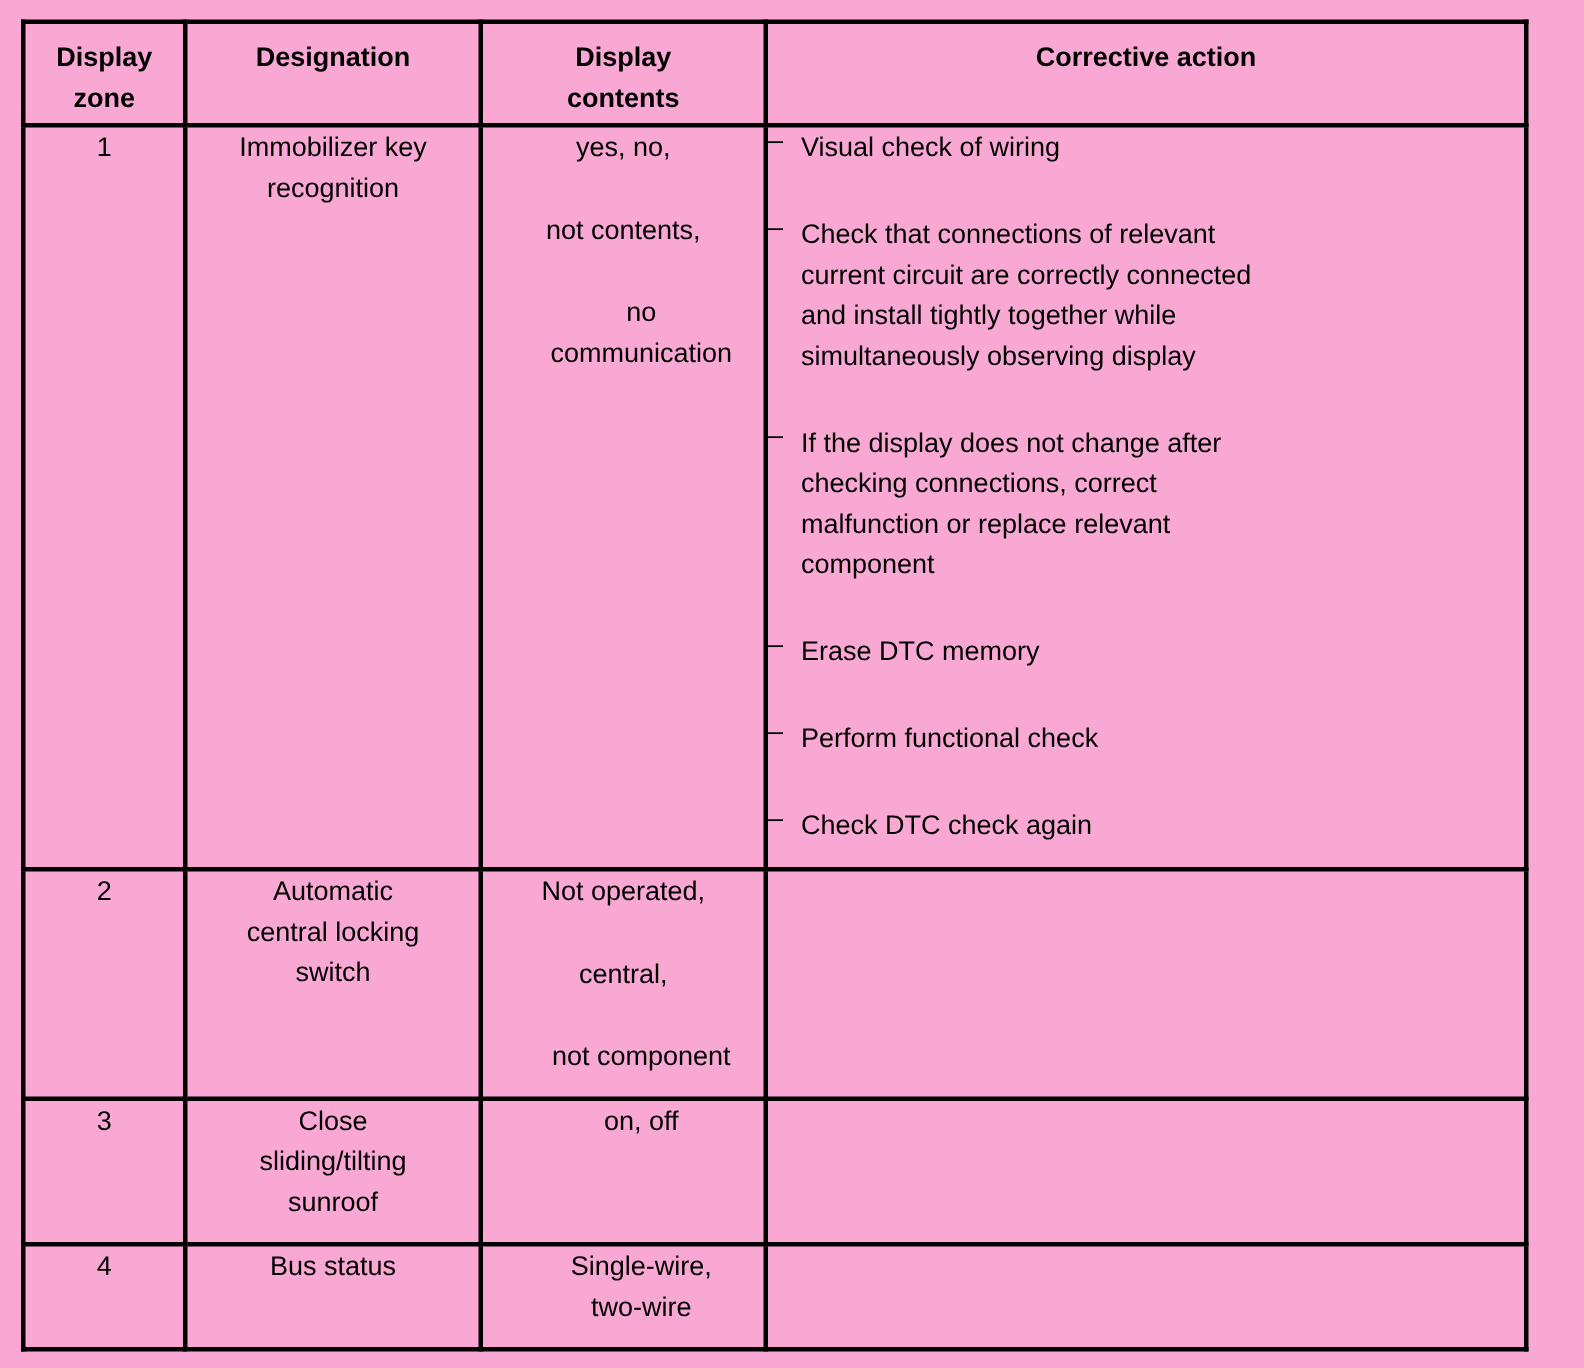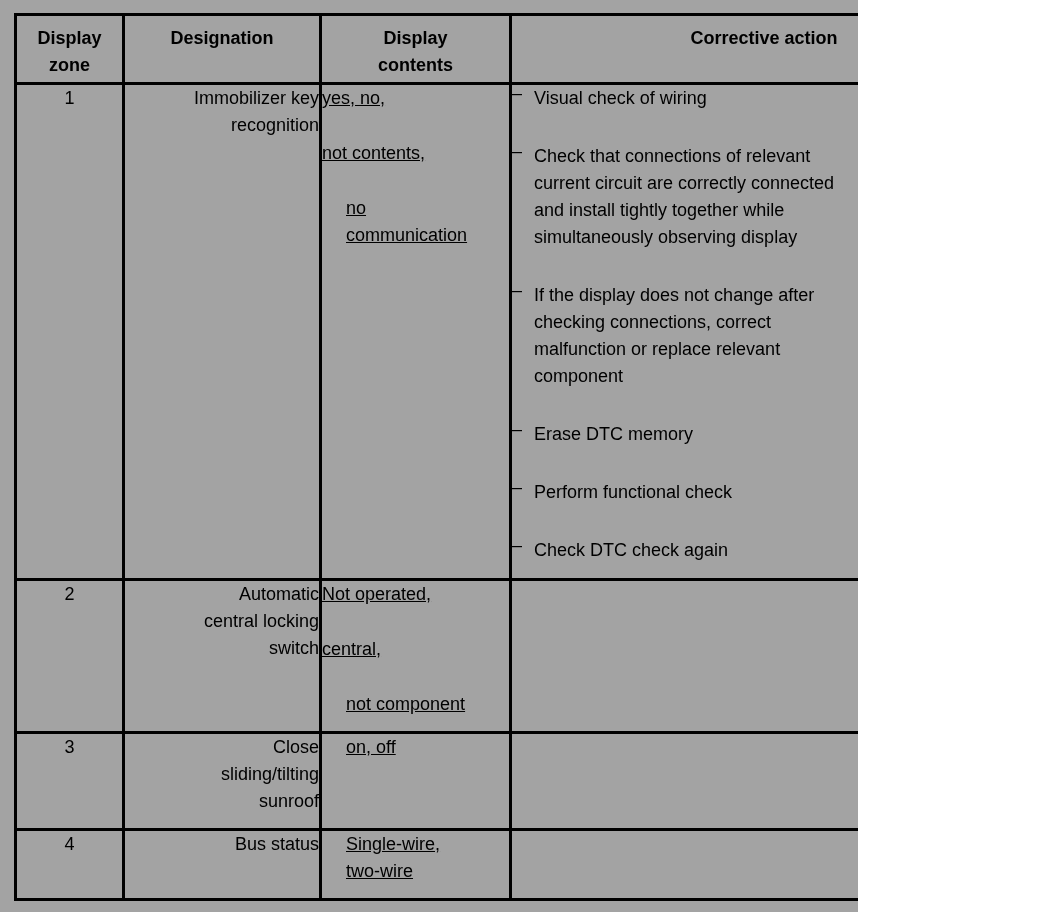--- a/index.html
+++ b/index.html
@@ -9,23 +9,23 @@
   }
   body {
     width: 1056px;
     height: 912px;
     font-family: "Liberation Sans", sans-serif;
     color: #000000;
     -webkit-font-smoothing: antialiased;
   }
   .page {
     position: relative;
-    width: 858px;
+    width: 1056px;
     height: 912px;
-    background: #a3a3a3;
+    background: #f9a8d4;
     overflow: hidden;
   }
   table.diag {
     position: absolute;
     left: 14px;
     top: 13px;
     width: 1002px;
     border-collapse: collapse;
     table-layout: fixed;
   }
@@ -49,27 +49,27 @@
   tr.row-1        { height: 496px; }
   tr.row-2        { height: 153px; }
   tr.row-3        { height: 97px; }
   tr.row-4        { height: 70px; }
 
   td.zone-cell {
     text-align: center;
     padding-top: 9px;
   }
   td.designation-cell {
-    text-align: right;
+    text-align: center;
     padding: 9px 6px 0 10px;
     white-space: pre-line;
   }
   td.contents-cell {
+    text-align: center;
     padding-top: 9px;
-    text-decoration: underline;
   }
   .dc-para {
     white-space: pre-line;
     margin: 0 0 28px 0;
   }
   .dc-para:last-child { margin-bottom: 0; padding-left: 24px; }
 
   td.actions-cell {
     text-align: left;
     padding: 10px 8px 0 28px;

